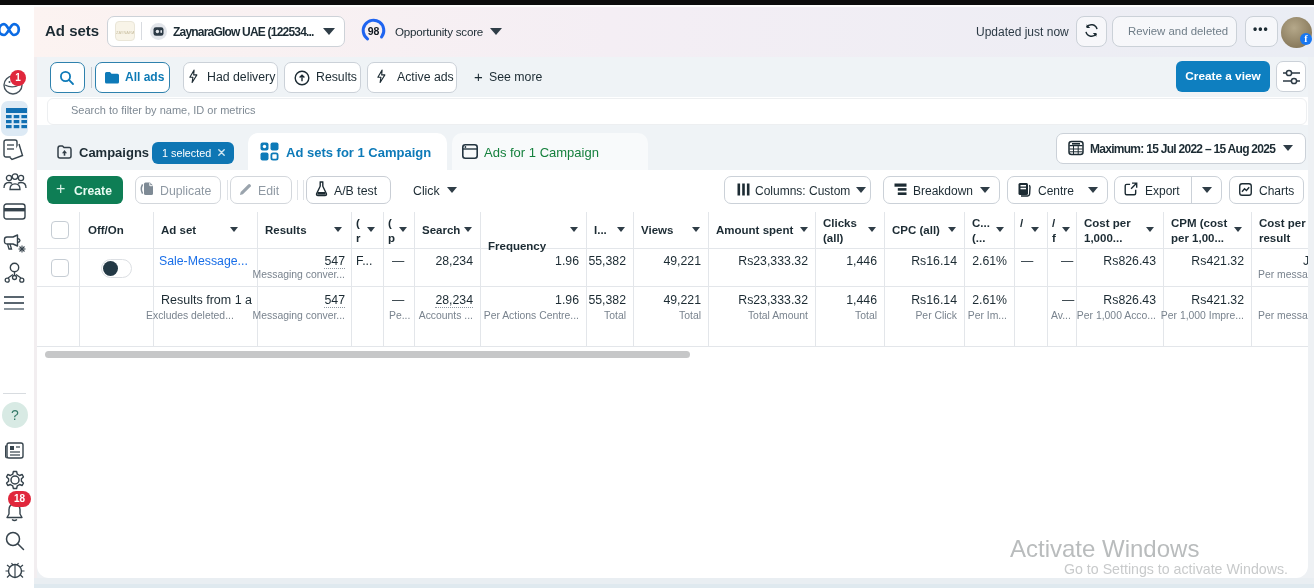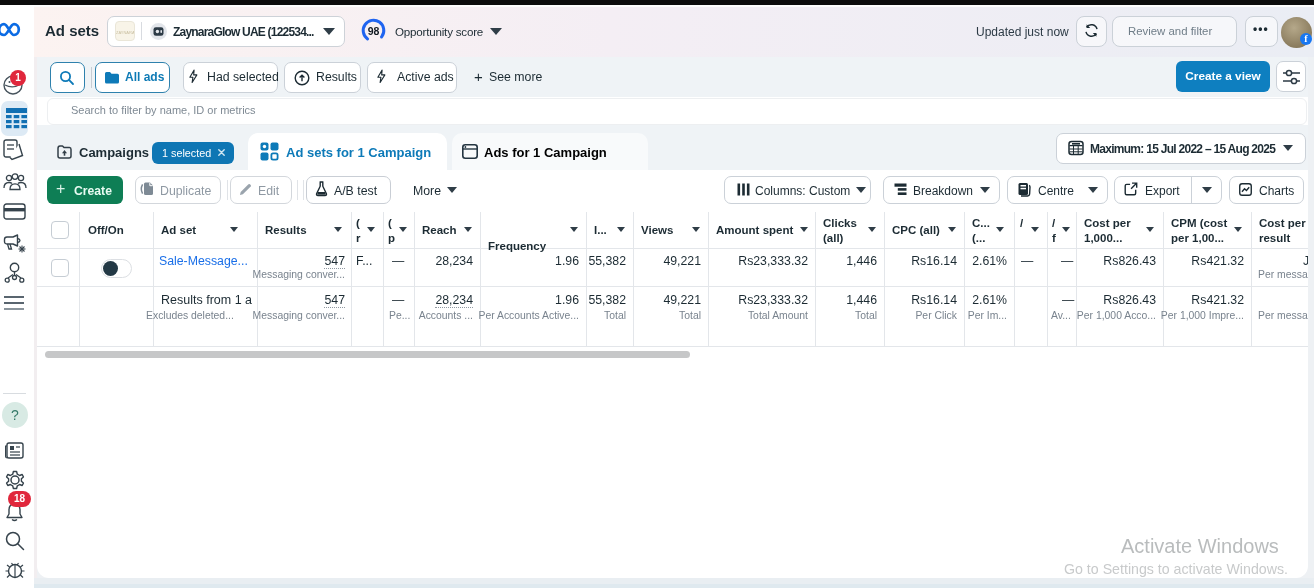--- a/index.html
+++ b/index.html
@@ -147,42 +147,42 @@
 
 <div class="abs" style="left:976px;top:25px;font-size:12px;color:#2c3a45">Updated just now</div>
 <div class="btn" style="left:1076px;top:16px;width:31px;height:31px;border-radius:8px;background:rgba(255,255,255,.55)"></div>
 <svg class="abs" style="left:1084px;top:23px" width="15" height="15" viewBox="0 0 15 15">
   <path d="M13 6.2 A5.8 5.8 0 0 0 2.6 4.2" fill="none" stroke="#1c2b33" stroke-width="1.5"></path>
   <path d="M2 8.8 A5.8 5.8 0 0 0 12.4 10.8" fill="none" stroke="#1c2b33" stroke-width="1.5"></path>
   <path d="M2.6 1.2 L2.6 4.9 L6.2 4.9 Z" fill="#1c2b33"></path>
   <path d="M12.4 13.8 L12.4 10.1 L8.8 10.1 Z" fill="#1c2b33"></path>
 </svg>
 <div class="btn" style="left:1112px;top:16px;width:125px;height:31px;border-radius:8px;background:rgba(255,255,255,.55)"></div>
-<div class="abs" style="left:1128px;top:25px;font-size:11.4px;color:#6f7d88">Review and filter</div>
+<div class="abs" style="left:1128px;top:25px;font-size:11.4px;color:#6f7d88">Review and deleted</div>
 <div class="btn" style="left:1245px;top:16px;width:33px;height:31px;border-radius:8px;background:rgba(255,255,255,.55)"></div>
 <div class="abs" style="left:1253px;top:22px;font-size:12px;font-weight:bold;color:#1c2b33;letter-spacing:1px">•••</div>
 <div class="abs" style="left:1281px;top:17px;width:31px;height:31px;border-radius:50%;background:radial-gradient(circle at 42% 35%,#b5a88a,#78694b)"></div>
 <div class="abs" style="left:1300px;top:33px;width:12px;height:12px;border-radius:50%;background:#1877f2;color:#fff;font-size:10px;font-weight:bold;text-align:center;line-height:12.5px;font-family:'Liberation Serif',serif">f</div>
 
 <div class="btn" style="left:50px;top:62px;width:35px;height:31px;border-color:#2e81ad"></div>
 <svg class="abs" style="left:59px;top:70px" width="16" height="16" viewBox="0 0 16 16">
   <circle cx="6.5" cy="6.5" r="4.6" fill="none" stroke="#0e7ab8" stroke-width="1.8"></circle>
   <line x1="10.2" y1="10.2" x2="14" y2="14" stroke="#0e7ab8" stroke-width="1.8" stroke-linecap="round"></line>
 </svg>
 <div class="abs" style="left:91px;top:67px;width:1px;height:21px;background:#c6ccd3"></div>
 <div class="btn" style="left:95px;top:62px;width:75px;height:31px;border-color:#2e81ad"></div>
 <svg class="abs" style="left:105px;top:71px" width="14" height="13" viewBox="0 0 14 13">
   <path d="M0 2.5 Q0 1 1.5 1 L5 1 L6.5 2.8 L12.5 2.8 Q14 2.8 14 4.3 L14 11 Q14 12.5 12.5 12.5 L1.5 12.5 Q0 12.5 0 11 Z" fill="#0e7ab8"></path>
 </svg>
 <div class="abs" style="left:125px;top:70px;font-size:12px;font-weight:bold;color:#0d7ab5">All ads</div>
 <div class="btn" style="left:183px;top:62px;width:95px;height:31px"></div>
 <svg class="abs" style="left:188px;top:68px" width="11" height="17" viewBox="0 0 13 17">
   <path d="M7.2 1 L2.2 9.3 L5.8 9.3 L4.9 15.6 L10.5 6.6 L6.7 6.6 Z" fill="none" stroke="#1c2b33" stroke-width="1.3" stroke-linejoin="round"></path>
 </svg>
-<div class="btxt" style="left:207px;top:70px">Had selected</div>
+<div class="btxt" style="left:207px;top:70px">Had delivery</div>
 <div class="btn" style="left:284px;top:62px;width:77px;height:31px"></div>
 <svg class="abs" style="left:294px;top:70px" width="16" height="16" viewBox="0 0 16 16">
   <circle cx="8" cy="8" r="6.8" fill="none" stroke="#1c2b33" stroke-width="1.4"></circle>
   <path d="M8 11.2 L8 5.4 M5.6 7.6 L8 5.2 L10.4 7.6" fill="none" stroke="#1c2b33" stroke-width="1.4"></path>
 </svg>
 <div class="btxt" style="left:316px;top:70px">Results</div>
 <div class="btn" style="left:367px;top:62px;width:90px;height:31px"></div>
 <svg class="abs" style="left:376px;top:68px" width="11" height="17" viewBox="0 0 13 17">
   <path d="M7.2 1 L2.2 9.3 L5.8 9.3 L4.9 15.6 L10.5 6.6 L6.7 6.6 Z" fill="none" stroke="#1c2b33" stroke-width="1.3" stroke-linejoin="round"></path>
 </svg>
@@ -220,21 +220,21 @@
   <rect x="0.5" y="10.5" width="8" height="8" rx="2" fill="#0d7ab8"></rect>
   <rect x="11.4" y="11.4" width="6.2" height="6.2" rx="1.6" fill="none" stroke="#0d7ab8" stroke-width="1.8"></rect>
 </svg>
 <div class="abs" style="left:286px;top:145px;font-size:13px;font-weight:bold;color:#0d7ab8">Ad sets for 1 Campaign</div>
 <div class="abs" style="left:452px;top:133px;width:196px;height:37px;background:#f8fafb;border-radius:10px 10px 0 0"></div>
 <svg class="abs" style="left:462px;top:144px" width="16" height="15" viewBox="0 0 16 15">
   <rect x="0.8" y="0.8" width="14.4" height="13.4" rx="2.5" fill="none" stroke="#243541" stroke-width="1.6"></rect>
   <line x1="1" y1="5" x2="15" y2="5" stroke="#243541" stroke-width="1.4"></line>
   <circle cx="3.4" cy="3" r="0.9" fill="#243541"></circle>
 </svg>
-<div class="abs" style="left:484px;top:145px;font-size:13px;font-weight:bold;color:#000000">Ads for 1 Campaign</div>
+<div class="abs" style="left:484px;top:145px;font-size:13px;font-weight:normal;color:#15803d">Ads for 1 Campaign</div>
 
 <div class="btn" style="left:1056px;top:133px;width:250px;height:31px"></div>
 <svg class="abs" style="left:1068px;top:140px" width="16" height="16" viewBox="0 0 16 16">
   <rect x="1" y="1.5" width="14" height="13" rx="2.5" fill="none" stroke="#1c2b33" stroke-width="1.5"></rect>
   <line x1="1.5" y1="5.6" x2="14.5" y2="5.6" stroke="#1c2b33" stroke-width="1.3"></line>
   <rect x="4" y="3" width="8" height="1.6" fill="#1c2b33"></rect>
   <line x1="1.5" y1="9" x2="14.5" y2="9" stroke="#1c2b33" stroke-width="1"></line>
   <line x1="1.5" y1="11.8" x2="14.5" y2="11.8" stroke="#1c2b33" stroke-width="1"></line>
   <line x1="5.5" y1="5.6" x2="5.5" y2="14" stroke="#1c2b33" stroke-width="1"></line>
   <line x1="10.2" y1="5.6" x2="10.2" y2="14" stroke="#1c2b33" stroke-width="1"></line>
@@ -259,21 +259,21 @@
 </svg>
 <div class="btxt" style="left:258px;top:184px;color:#8f99a3;font-size:12.3px">Edit</div>
 <div class="abs" style="left:297px;top:180px;width:1px;height:20px;background:#e0e3e7"></div>
 <div class="abs" style="left:303px;top:180px;width:1px;height:20px;background:#e0e3e7"></div>
 <div class="btn" style="left:306px;top:176px;width:85px;height:28px;border-color:#c9ced5"></div>
 <svg class="abs" style="left:315px;top:181px" width="13" height="16" viewBox="0 0 13 16">
   <path d="M4.6 1 L8.4 1 M5.2 1.2 L5.2 5.2 L1.6 12.8 Q1.2 14.6 3 14.6 L10 14.6 Q11.8 14.6 11.4 12.8 L7.8 5.2 L7.8 1.2" fill="none" stroke="#1c2b33" stroke-width="1.4"></path>
   <path d="M3 11 L10 11 L10.8 13.2 Q11 13.8 10.2 13.8 L2.8 13.8 Q2 13.8 2.2 13.2 Z" fill="#1c2b33"></path>
 </svg>
 <div class="btxt" style="left:334px;top:184px">A/B test</div>
-<div class="btxt" style="left:413px;top:184px">More</div>
+<div class="btxt" style="left:413px;top:184px">Click</div>
 <div class="car" style="left:447px;top:187px"></div>
 
 <div class="btn" style="left:724px;top:176px;width:147px;height:28px"></div>
 <svg class="abs" style="left:737px;top:183px" width="13" height="13" viewBox="0 0 13 13">
   <rect x="0.5" y="0.5" width="2.6" height="12" fill="#1c2b33"></rect>
   <rect x="5.2" y="0.5" width="2.6" height="12" fill="#1c2b33"></rect>
   <rect x="9.9" y="0.5" width="2.6" height="12" fill="#1c2b33"></rect>
 </svg>
 <div class="btxt" style="left:755px;top:184px;font-size:12px">Columns: Custom</div>
 <div class="car" style="left:856px;top:187px"></div>
@@ -338,21 +338,21 @@
 <div class="hdr" style="left:161px;top:223px">Ad set</div>
 <div class="hcar" style="left:230px;top:227px"></div>
 <div class="hdr" style="left:265px;top:223px">Results</div>
 <div class="hcar" style="left:334px;top:227px"></div>
 <div class="hdr" style="left:356px;top:216px">(</div>
 <div class="hdr" style="left:356px;top:231px">r</div>
 <div class="hcar" style="left:367px;top:227px"></div>
 <div class="hdr" style="left:388px;top:216px">(</div>
 <div class="hdr" style="left:388px;top:231px">p</div>
 <div class="hcar" style="left:399px;top:227px"></div>
-<div class="hdr" style="left:422px;top:223px">Reach</div>
+<div class="hdr" style="left:422px;top:223px">Search</div>
 <div class="hcar" style="left:464px;top:227px"></div>
 <div class="hdr" style="left:488px;top:239px">Frequency</div>
 <div class="hcar" style="left:570px;top:227px"></div>
 <div class="hdr" style="left:594px;top:223px">I...</div>
 <div class="hcar" style="left:617px;top:227px"></div>
 <div class="hdr" style="left:641px;top:223px">Views</div>
 <div class="hcar" style="left:692px;top:227px"></div>
 <div class="hdr" style="left:716px;top:223px">Amount spent</div>
 <div class="hcar" style="left:800px;top:227px"></div>
 <div class="hdr" style="left:823px;top:216px">Clicks<br>(all)</div>
@@ -396,21 +396,21 @@
 
 <div class="val" style="left:161px;top:293px;font-size:12.5px">Results from 1 a</div>
 <div class="sub" style="left:146px;top:310px">Excludes deleted...</div>
 <div class="val dot" style="right:969px;top:293px">547</div>
 <div class="sub" style="right:969px;top:310px">Messaging conver...</div>
 <div class="val" style="left:392px;top:293px">—</div>
 <div class="sub" style="left:389px;top:310px">Pe...</div>
 <div class="val dot" style="right:841px;top:293px">28,234</div>
 <div class="sub" style="right:841px;top:310px">Accounts ...</div>
 <div class="val" style="right:735px;top:293px">1.96</div>
-<div class="sub" style="right:735px;top:310px">Per Accounts Active...</div>
+<div class="sub" style="right:735px;top:310px">Per Actions Centre...</div>
 <div class="val" style="right:688px;top:293px">55,382</div>
 <div class="sub" style="right:688px;top:310px">Total</div>
 <div class="val" style="right:613px;top:293px">49,221</div>
 <div class="sub" style="right:613px;top:310px">Total</div>
 <div class="val" style="right:506px;top:293px">Rs23,333.32</div>
 <div class="sub" style="right:506px;top:310px">Total Amount</div>
 <div class="val" style="right:437px;top:293px">1,446</div>
 <div class="sub" style="right:437px;top:310px">Total</div>
 <div class="val" style="right:357px;top:293px">Rs16.14</div>
 <div class="sub" style="right:357px;top:310px">Per Click</div>
@@ -421,14 +421,14 @@
 <div class="val" style="right:158px;top:293px">Rs826.43</div>
 <div class="sub" style="right:158px;top:310px">Per 1,000 Acco...</div>
 <div class="val" style="right:70px;top:293px">Rs421.32</div>
 <div class="sub" style="right:70px;top:310px">Per 1,000 Impre...</div>
 <div class="sub" style="left:1258px;top:310px">Per messagin</div>
 <div class="val" style="left:1303px;top:254px">J</div>
 <div class="abs" style="left:1308px;top:212px;width:6px;height:134px;background:#eef1f4"></div>
 
 <div class="abs" style="left:45px;top:351px;width:645px;height:7px;background:#c6c7c8;border-radius:4px"></div>
 
-<div class="abs" style="left:1121px;top:535px;font-size:20px;color:#b9bcbd">Activate Windows</div>
+<div class="abs" style="left:1010px;top:535px;font-size:24px;color:#b9bcbd">Activate Windows</div>
 <div class="abs" style="left:1064px;top:561px;font-size:14.2px;color:#c8cacb">Go to Settings to activate Windows.</div>
 
 </body></html>

